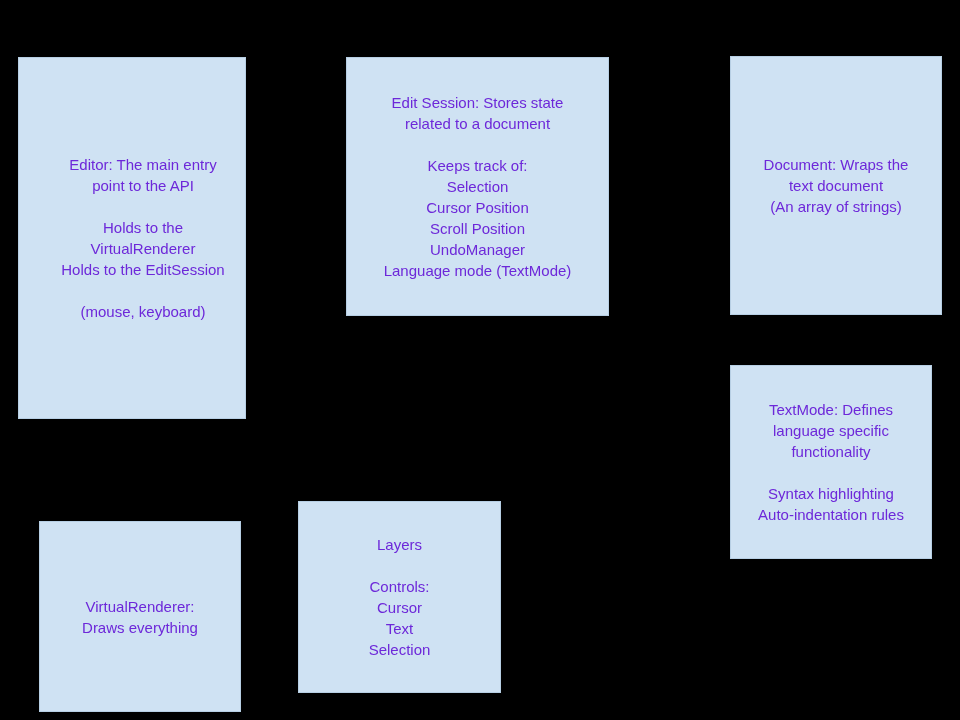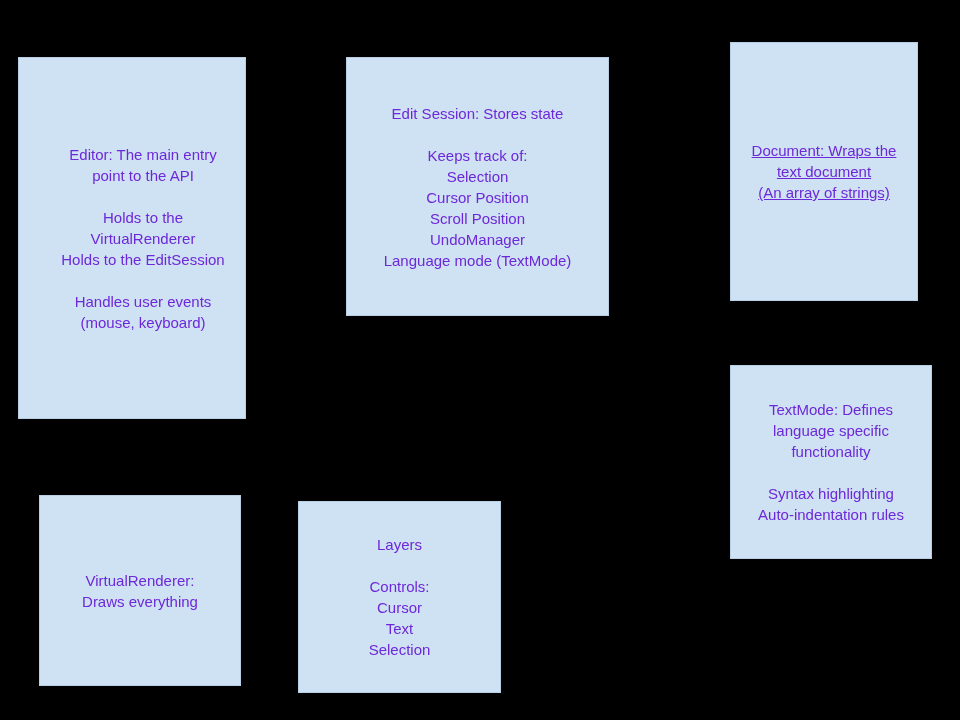--- a/index.html
+++ b/index.html
@@ -29,44 +29,44 @@
     font-size: 15px;
     line-height: 21px;
   }
   .line {
     min-height: 21px;
     width: 100%;
     white-space: pre-wrap;
   }
   .box-editor           { left: 18px;  top: 57px;  width: 228px; height: 362px; padding-left: 22px; }
   .box-edit-session     { left: 346px; top: 57px;  width: 263px; height: 259px; }
-  .box-document         { left: 730px; top: 42px;  width: 188px; height: 259px; text-decoration: underline; }
+  .box-document         { left: 730px; top: 56px;  width: 212px; height: 259px; }
   .box-textmode         { left: 730px; top: 365px; width: 202px; height: 194px; }
-  .box-virtual-renderer { left: 39px;  top: 495px; width: 202px; height: 191px; }
+  .box-virtual-renderer { left: 39px;  top: 521px; width: 202px; height: 191px; }
   .box-layers           { left: 298px; top: 501px; width: 203px; height: 192px; }
 </style>
 </head>
 <body>
 
 <div class="canvas">
 
   <div class="box box-editor">
       <div class="line">Editor: The main entry</div>
       <div class="line">point to the API</div>
       <div class="line"></div>
       <div class="line">Holds to the</div>
       <div class="line">VirtualRenderer</div>
       <div class="line">Holds to the EditSession</div>
       <div class="line"></div>
-      <div class="line">Handles user events</div>
       <div class="line">(mouse, keyboard)</div>
     </div>
 
   <div class="box box-edit-session">
       <div class="line">Edit Session: Stores state</div>
+      <div class="line">related to a document</div>
       <div class="line"></div>
       <div class="line">Keeps track of:</div>
       <div class="line">Selection</div>
       <div class="line">Cursor Position</div>
       <div class="line">Scroll Position</div>
       <div class="line">UndoManager</div>
       <div class="line">Language mode (TextMode)</div>
     </div>
 
   <div class="box box-document">

